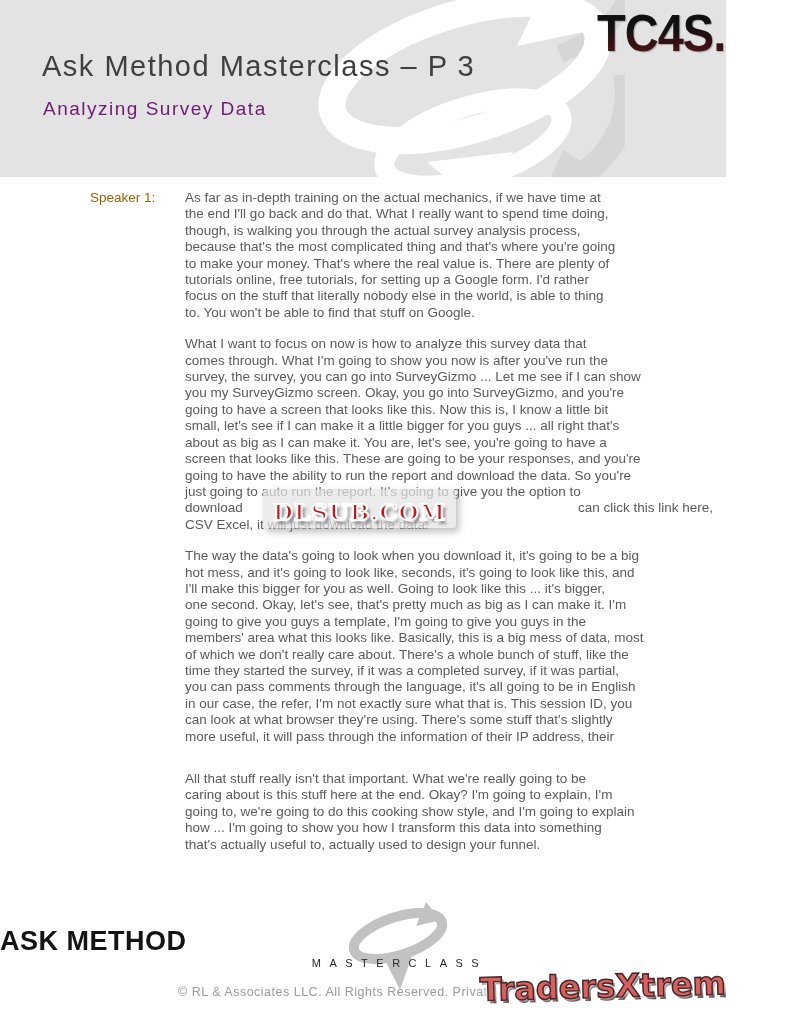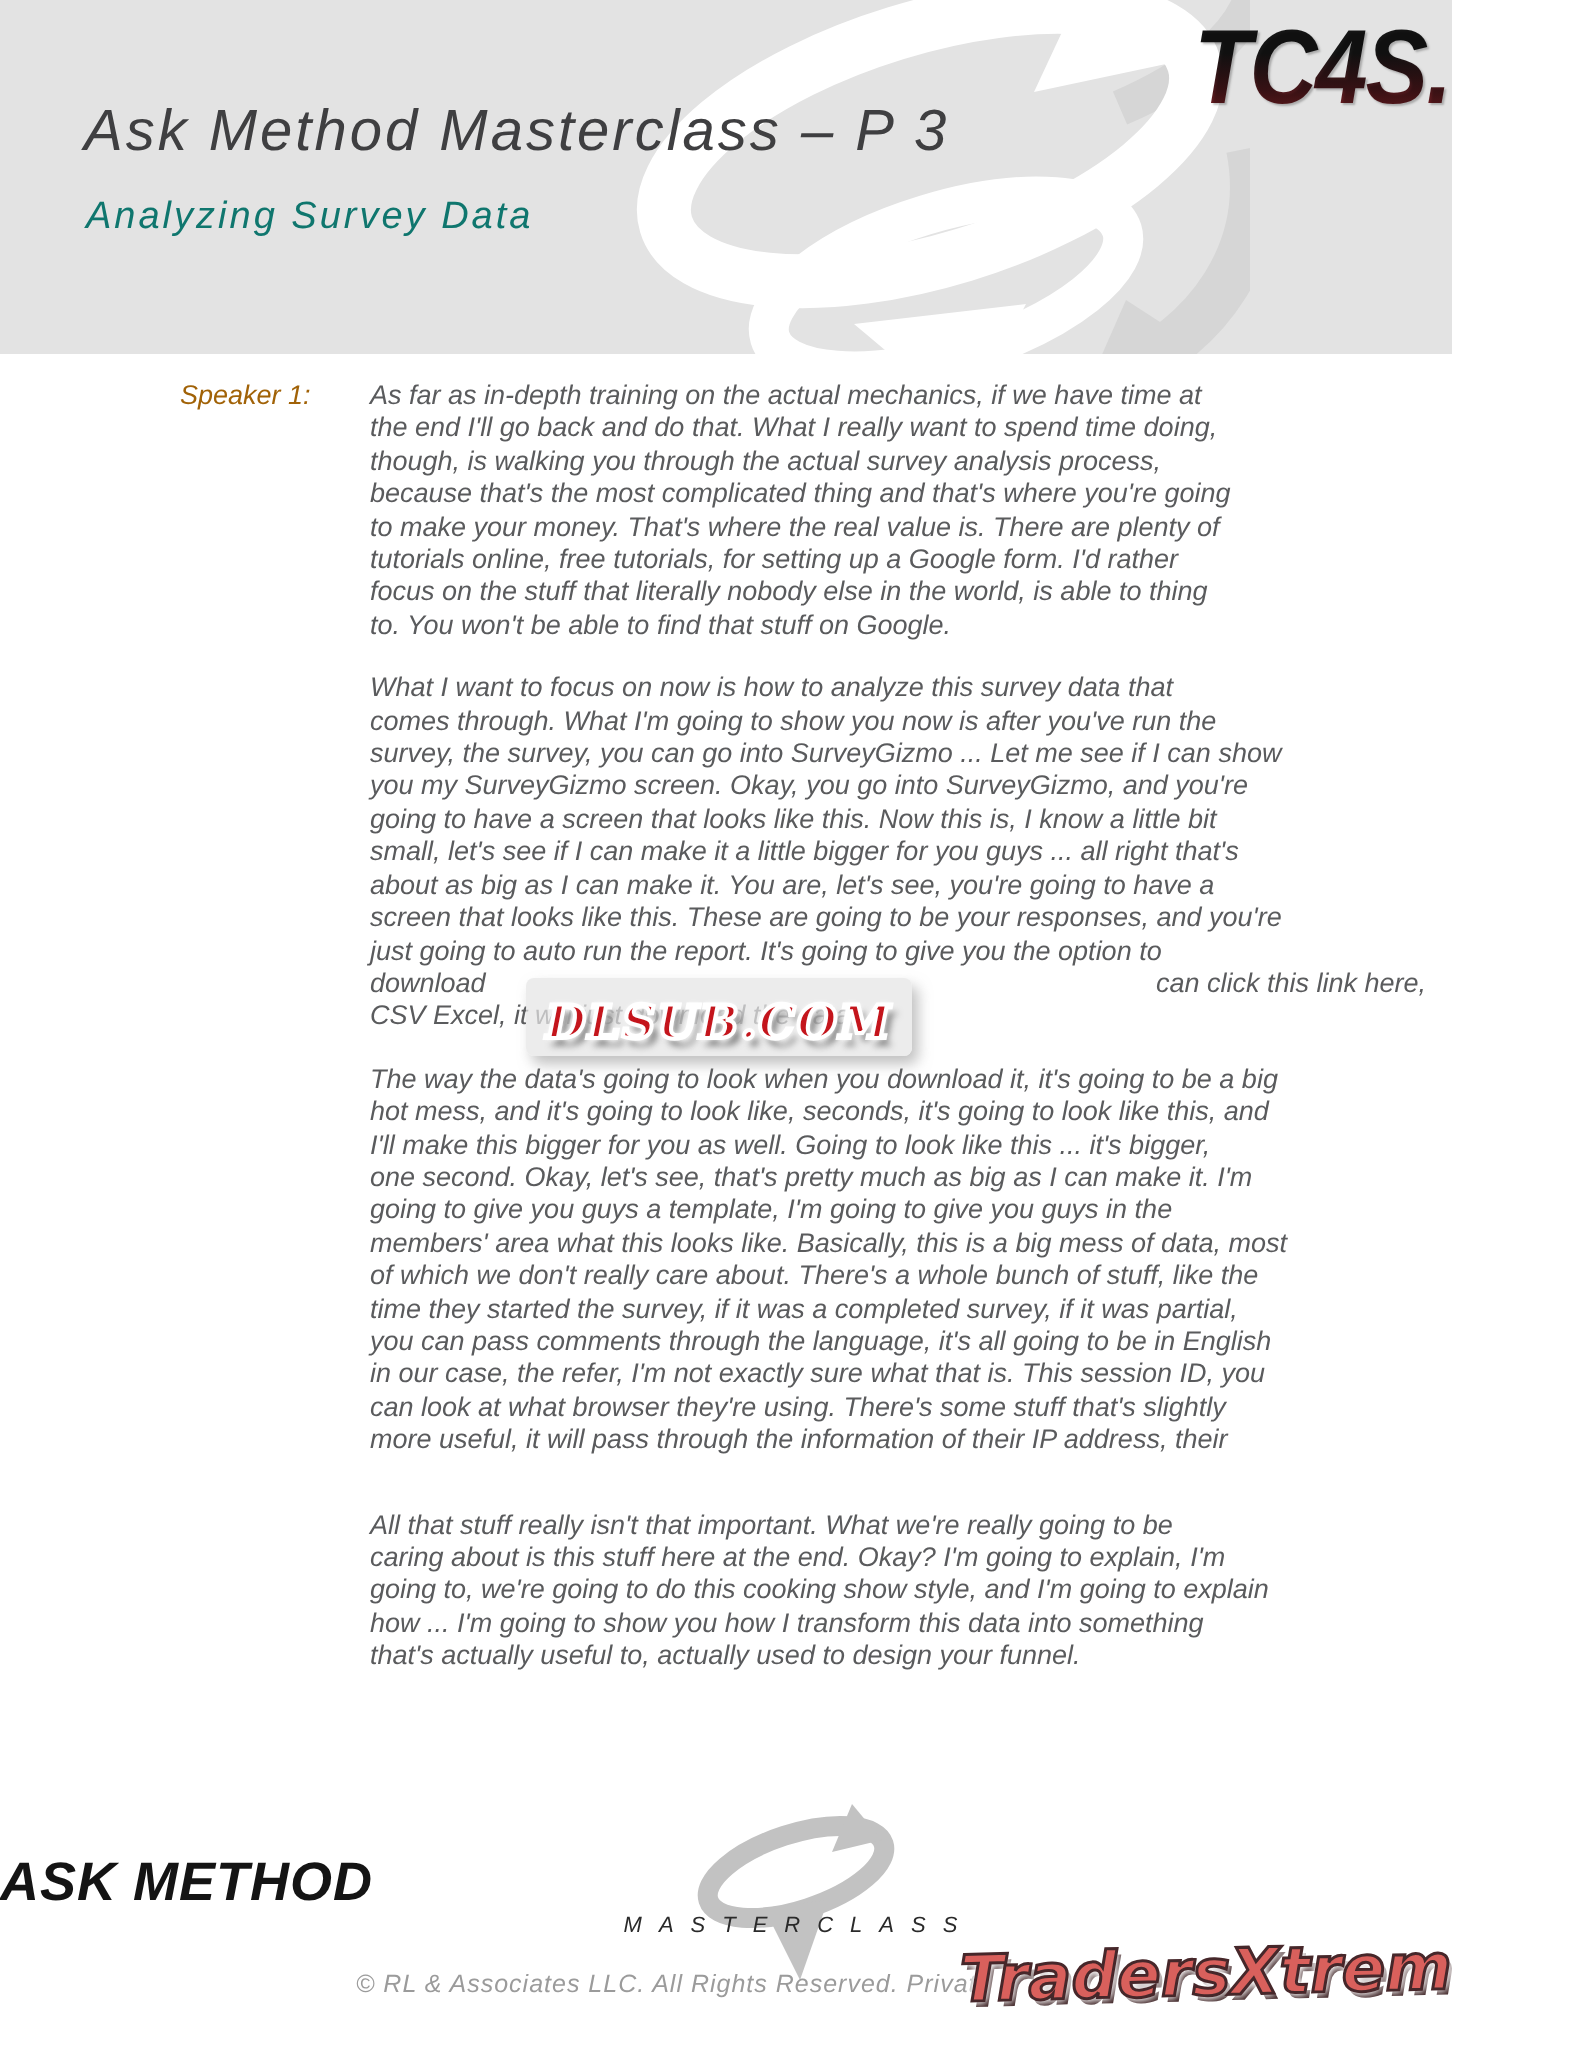--- a/index.html
+++ b/index.html
@@ -1,26 +1,26 @@
 <!DOCTYPE html>
 <html><head>
 <meta charset="utf-8">
 <style>
   html,body{margin:0;padding:0;background:#fff;}
   #page{position:relative;width:726px;height:1024px;background:#ffffff;overflow:hidden;
-        font-family:"Liberation Sans", sans-serif;font-style:italic;}
+        font-family:"Liberation Sans", sans-serif;}
 
   
   #header{position:absolute;left:0;top:0;width:791px;height:177px;background:#e3e3e3;overflow:hidden;}
   #header-swirl{position:absolute;left:305px;top:-6px;width:320px;height:200px;}
   #accent-bar{position:absolute;left:750px;top:0;width:41px;height:177px;background:#9a3238;}
   #page-title{position:absolute;left:42px;top:50px;font-size:29px;font-weight:300;
               letter-spacing:1.5px;color:#3f3f41;}
   #page-subtitle{position:absolute;left:43px;top:98px;font-size:19px;font-weight:300;
-              letter-spacing:1.5px;color:#0f766e;text-align:center;}
+              letter-spacing:1.5px;color:#701a75;text-align:center;}
   #wm-top-right{position:absolute;left:597px;top:2px;font-size:47px;font-weight:700;
               letter-spacing:-1px;transform:scaleY(1.12);transform-origin:top left;
               font-family:"Liberation Sans", sans-serif;
               background:linear-gradient(#161616 40%, #4a171b 70%, #8c2328 95%);
               -webkit-background-clip:text;background-clip:text;color:transparent;
               text-shadow:1px 1px 1px rgba(0,0,0,0.25);}
 
   
   #speaker-label{position:absolute;left:90px;top:190px;font-size:13.5px;color:#a16207;}
   #transcript{position:absolute;left:185px;top:190px;width:528px;font-size:13.5px;
@@ -93,20 +93,21 @@
       </div>
       <div class="para">
         <div class="line">What I want to focus on now is how to analyze this survey data that</div>
         <div class="line">comes through. What I'm going to show you now is after you've run the</div>
         <div class="line">survey, the survey, you can go into SurveyGizmo ... Let me see if I can show</div>
         <div class="line">you my SurveyGizmo screen. Okay, you go into SurveyGizmo, and you're</div>
         <div class="line">going to have a screen that looks like this. Now this is, I know a little bit</div>
         <div class="line">small, let's see if I can make it a little bigger for you guys ... all right that's</div>
         <div class="line">about as big as I can make it. You are, let's see, you're going to have a</div>
         <div class="line">screen that looks like this. These are going to be your responses, and you're</div>
+        <div class="line">going to have the ability to run the report and download the data. So you're</div>
         <div class="line">just going to auto run the report. It's going to give you the option to</div>
         <div class="line split">
           <span>download</span>
           <span>can click this link here,</span>
         </div>
         <div class="line">CSV Excel, it will just download the data.</div>
       </div>
       <div class="para">
         <div class="line">The way the data's going to look when you download it, it's going to be a big</div>
         <div class="line">hot mess, and it's going to look like, seconds, it's going to look like this, and</div>

